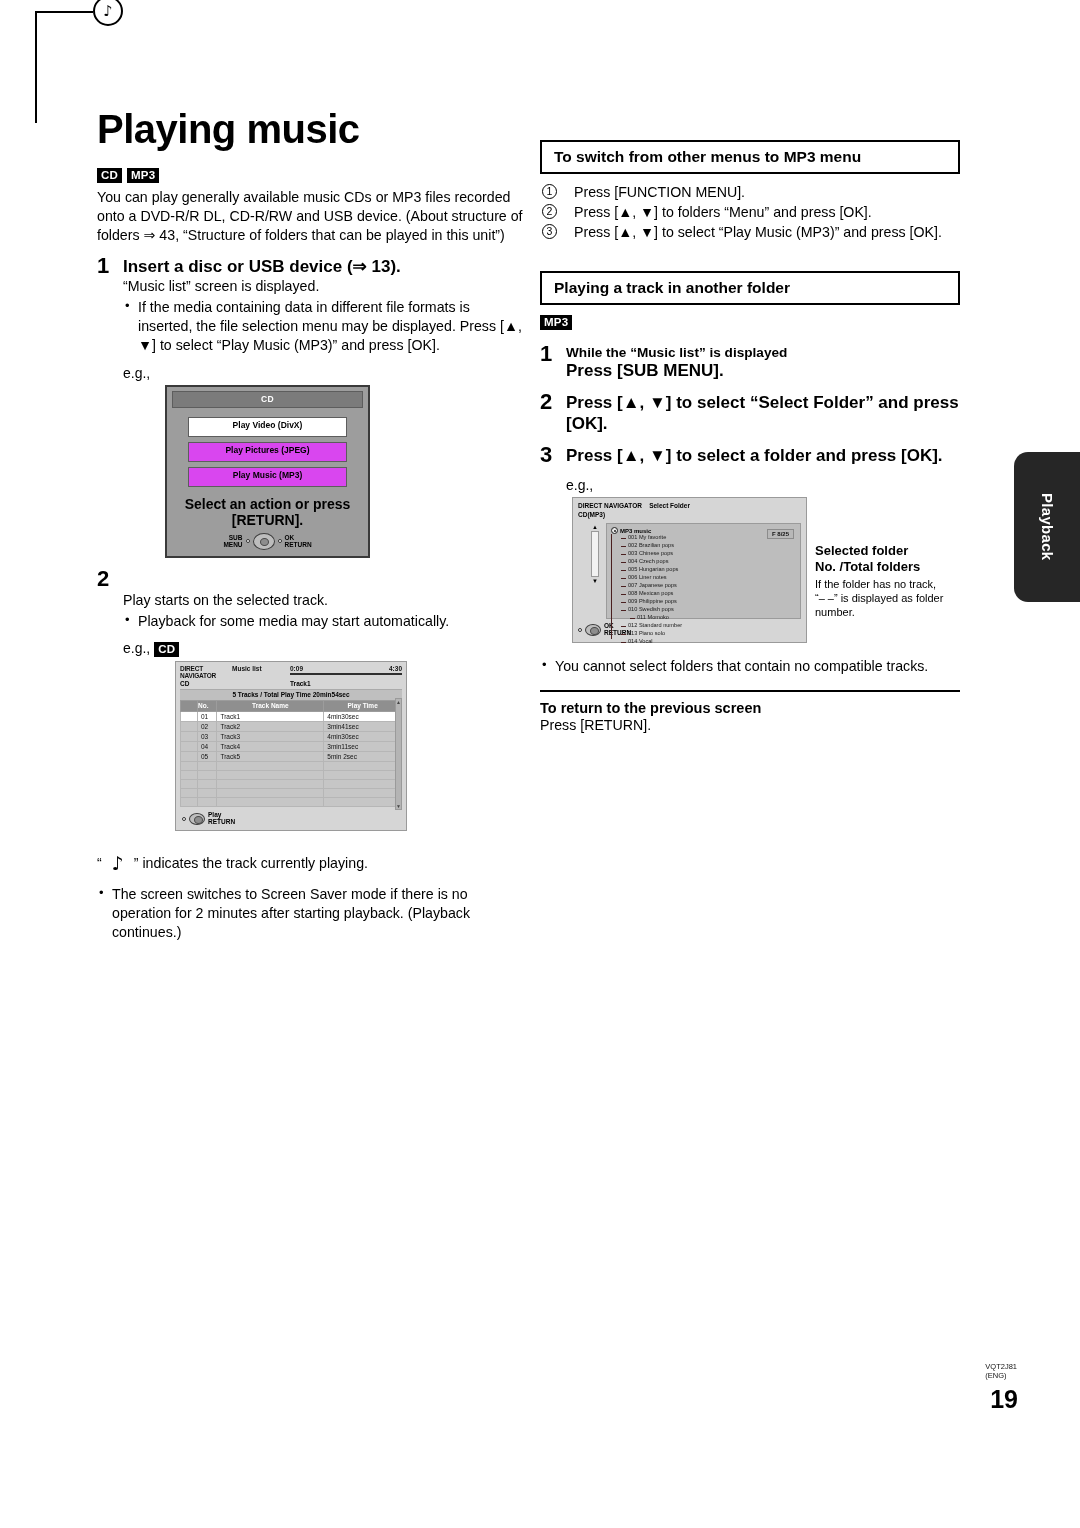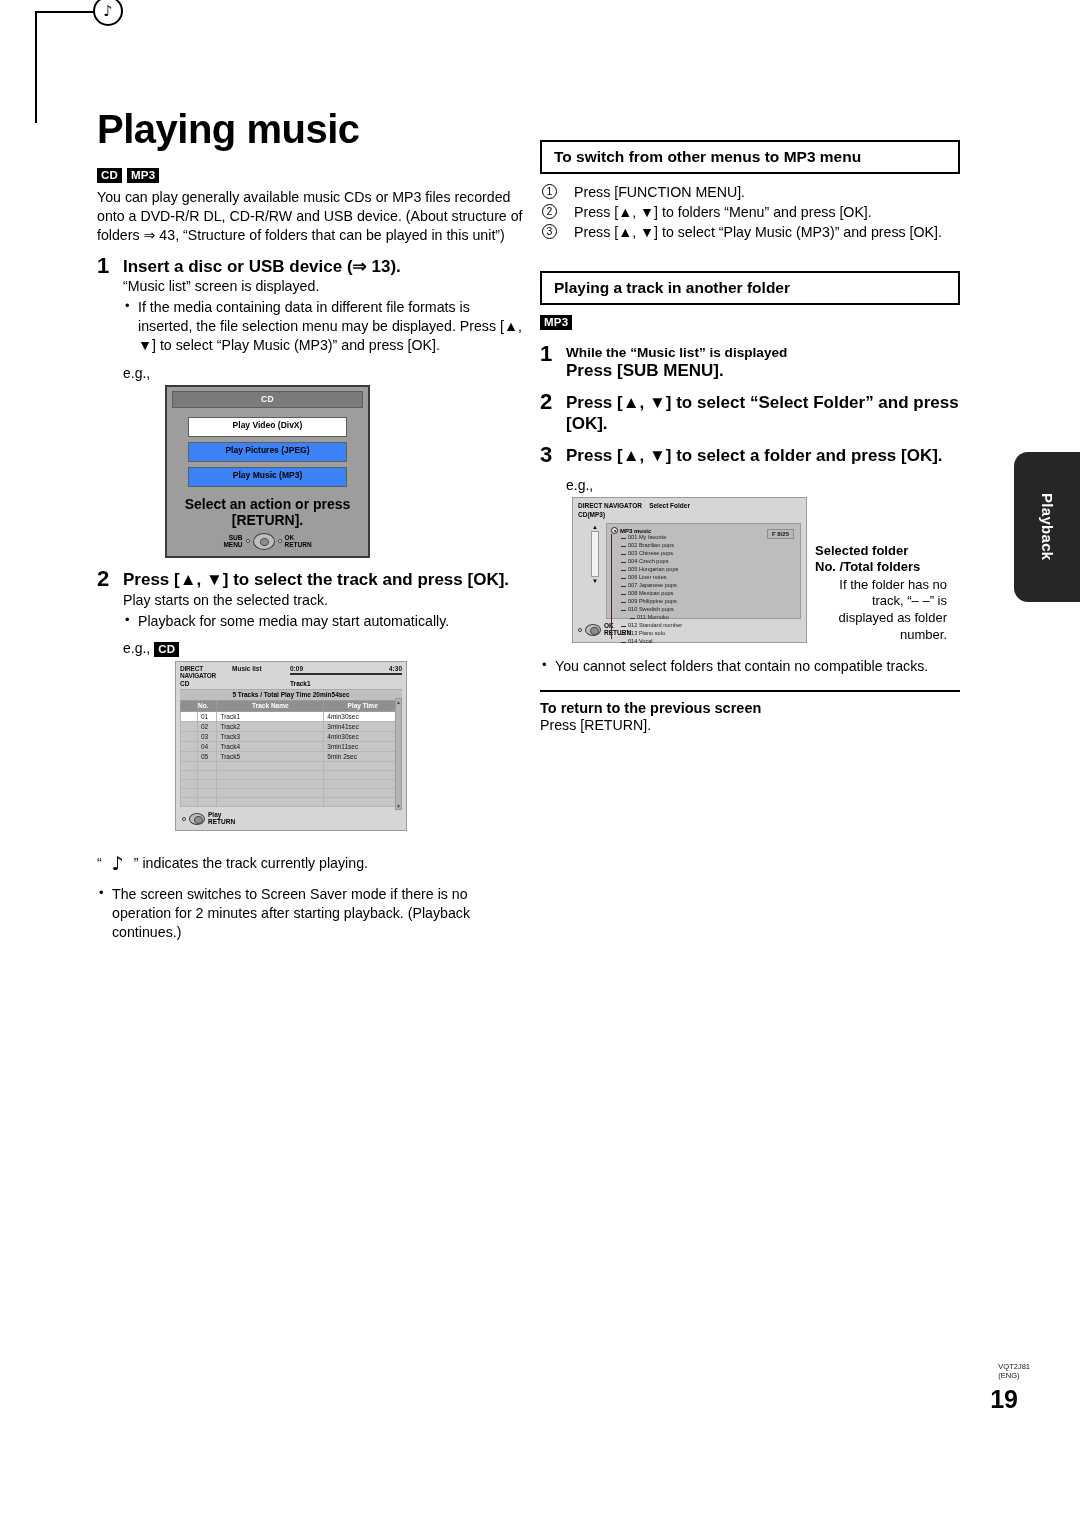--- a/index.html
+++ b/index.html
@@ -84,21 +84,21 @@
     background: #7b7b7b; border: 1px solid #5d5d5d; color: #fff;
     font-size: 8.5px; font-weight: bold; text-align: center; padding: 2px 0 3px;
     letter-spacing: .3px;
   }
   .cd-dialog .opt {
     margin: 5px 16px 0 16px; border: 1px solid #5d5d5d;
     font-size: 8.5px; font-weight: bold; text-align: center;
     padding: 2px 0 6px; background: #e8e8e8; color: #000;
   }
   .cd-dialog .opt.first { background: #ffffff; margin-top: 9px; }
-  .cd-dialog .opt.sel { background: #3b82f6; }
+  .cd-dialog .opt.sel { background: #d946ef; }
   .cd-dialog .hint {
     font-size: 14px; font-weight: bold; text-align: center; margin-top: 9px; color: #000;
   }
   .padrow {
     display: flex; align-items: center; justify-content: center;
     margin-top: 5px; gap: 3px;
   }
   .padlabel { font-size: 6.5px; font-weight: bold; line-height: 1.1; text-align: right; }
   .padlabel.r { text-align: left; }
   .dpad {
@@ -203,38 +203,38 @@
   .fs-badge {
     position: absolute; right: 6px; top: 5px; background: #b8b8b8;
     border: 1px solid #8c8c8c; font-size: 6px; font-weight: bold;
     padding: 1px 4px; color: #111;
   }
   .fs-foot { display: flex; align-items: center; gap: 3px; margin-top: 4px; }
 
   
   .callout { position: absolute; left: 815px; top: 543px; width: 132px; }
   .callout .c-title { font-size: 13px; font-weight: bold; line-height: 1.25; }
-  .callout .c-body { font-size: 13px; line-height: 1.3; margin-top: 1px; text-align: right; }
+  .callout .c-body { font-size: 11px; line-height: 1.3; margin-top: 1px; }
 
   .hr-rule { border: none; border-top: 2px solid #000; margin: 14px 0 8px 0; }
 
   
   .side-tab {
     position: absolute; right: 0px; top: 452px; width: 66px; height: 150px;
     background: #262626; border-radius: 14px 0 0 14px;
     display: flex; align-items: center; justify-content: center;
   }
   .side-tab span {
     color: #fff; font-size: 15px; font-weight: bold;
     writing-mode: vertical-rl; letter-spacing: .3px;
   }
 
   
   .foot-code {
-    position: absolute; right: 50px; top: 1362px;
+    position: absolute; right: 63px; top: 1362px;
     font-size: 7.5px; line-height: 1.25; text-align: left; color: #111;
   }
   .foot-page {
     position: absolute; right: 62px; top: 1385px;
     font-size: 25px; font-weight: bold; margin-left: 14px;
   }
 
   .music-note { font-family: "DejaVu Sans", sans-serif; }
 </style>
 </head>
@@ -280,21 +280,20 @@
           <div class="padlabel r">
             <div>OK</div>
             <div>RETURN</div>
           </div>
         </div>
       </div>
     </div>
 
     <div class="step">
       <div class="num">2</div>
-      <div class="txt">Press [▲, ▼] to select the track and press [OK].</div>
     </div>
     <div class="step-body">
       <p class="body">Play starts on the selected track.</p>
       <ul class="bullets">
         <li>Playback for some media may start automatically.</li>
       </ul>
       <div class="eg">
         <span>e.g.,</span>
         <span class="badge">CD</span>
       </div>

